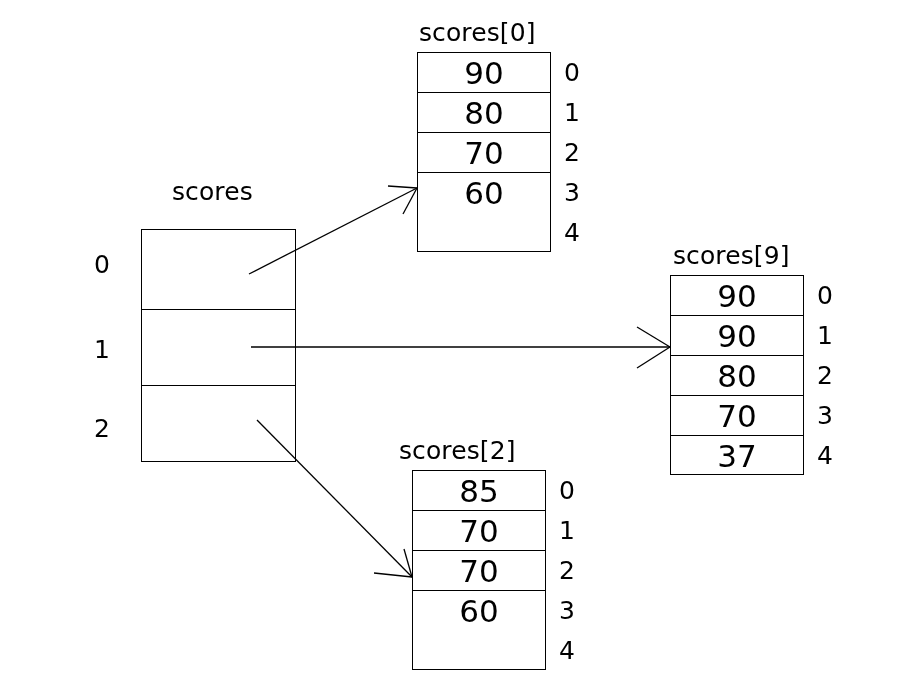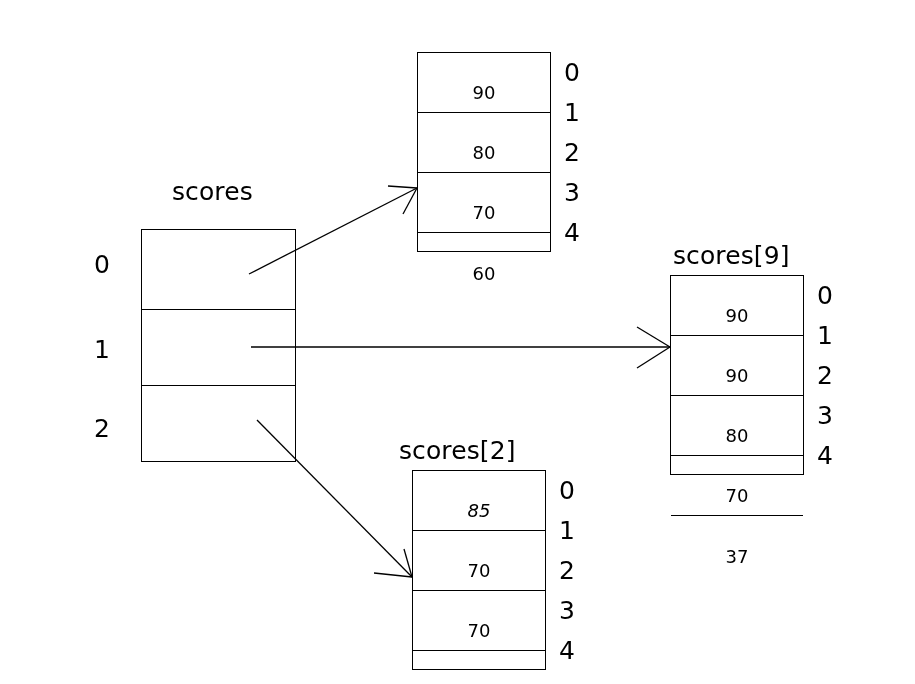--- a/index.html
+++ b/index.html
@@ -45,23 +45,22 @@
     border: 1.4px solid #000000;
     box-sizing: border-box;
     background: #ffffff;
   }
   .arr-cell {
     box-sizing: border-box;
     border-bottom: 1.4px solid #000000;
     display: flex;
     align-items: center;
     justify-content: center;
-    font-size: 18px;
+    font-size: 31px;
     color: #000000;
-    margin-top: 20px;
   }
   .arr-cell:last-child {
     border-bottom: none;
   }
   .ptr-box {
     position: absolute;
     border: 1.4px solid #000000;
     box-sizing: border-box;
     background: #ffffff;
   }
@@ -83,20 +82,21 @@
   <div class="ptr-box" style="left:141px; top:229px; width:155px; height:233px;">
     <div class="ptr-cell" style="height:80px;"></div>
     <div class="ptr-cell" style="height:76px;"></div>
     <div class="ptr-cell" style="height:75px;"></div>
   </div>
 
   <div class="label index-label" style="left:94px; top:252px;">0</div>
   <div class="label index-label" style="left:94px; top:337px;">1</div>
   <div class="label index-label" style="left:94px; top:416px;">2</div>
 
+  <div class="label array-title" style="left:419px; top:20px;">scores[0]</div>
 
   <div class="arr-box" style="left:417px; top:52px; width:134px; height:200px;">
     <div class="arr-cell" style="height:40px;">90</div>
     <div class="arr-cell" style="height:40px;">80</div>
     <div class="arr-cell" style="height:40px;">70</div>
     <div class="arr-cell" style="height:40px;">60</div>
   </div>
 
   <div class="label index-label" style="left:564px; top:60px;">0</div>
   <div class="label index-label" style="left:564px; top:100px;">1</div>
@@ -116,21 +116,21 @@
 
   <div class="label index-label" style="left:817px; top:283px;">0</div>
   <div class="label index-label" style="left:817px; top:323px;">1</div>
   <div class="label index-label" style="left:817px; top:363px;">2</div>
   <div class="label index-label" style="left:817px; top:403px;">3</div>
   <div class="label index-label" style="left:817px; top:443px;">4</div>
 
   <div class="label array-title" style="left:399px; top:438px;">scores[2]</div>
 
   <div class="arr-box" style="left:412px; top:470px; width:134px; height:200px;">
-    <div class="arr-cell" style="height:40px;font-style:italic;">85</div>
+    <div class="arr-cell" style="height:40px;">85</div>
     <div class="arr-cell" style="height:40px;">70</div>
     <div class="arr-cell" style="height:40px;">70</div>
     <div class="arr-cell" style="height:40px;">60</div>
   </div>
 
   <div class="label index-label" style="left:559px; top:478px;">0</div>
   <div class="label index-label" style="left:559px; top:518px;">1</div>
   <div class="label index-label" style="left:559px; top:558px;">2</div>
   <div class="label index-label" style="left:559px; top:598px;">3</div>
   <div class="label index-label" style="left:559px; top:638px;">4</div>

